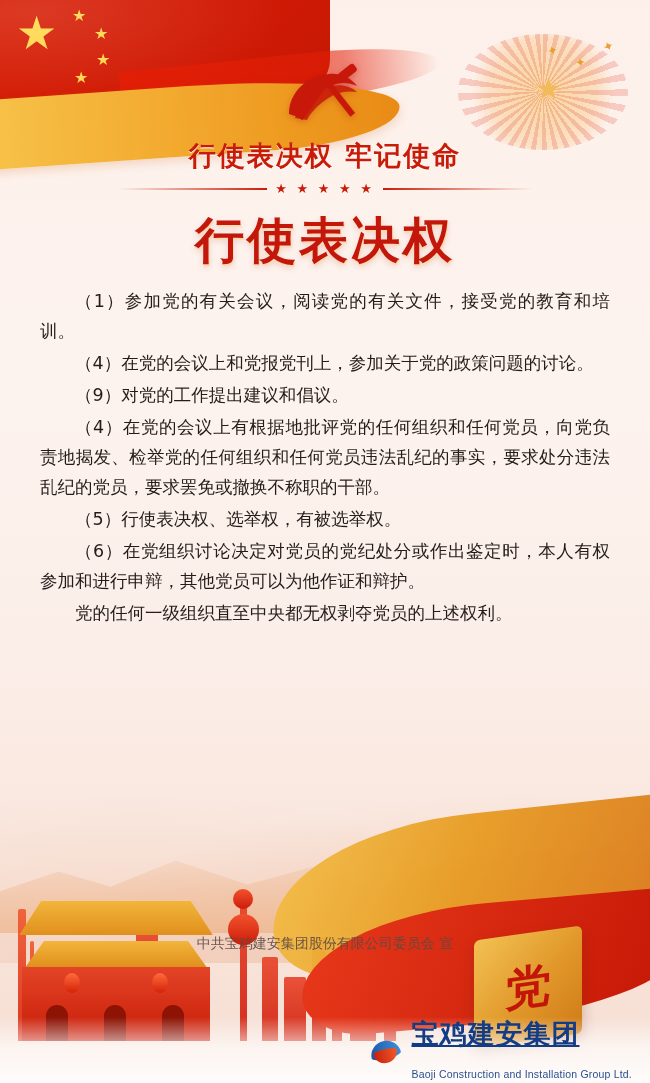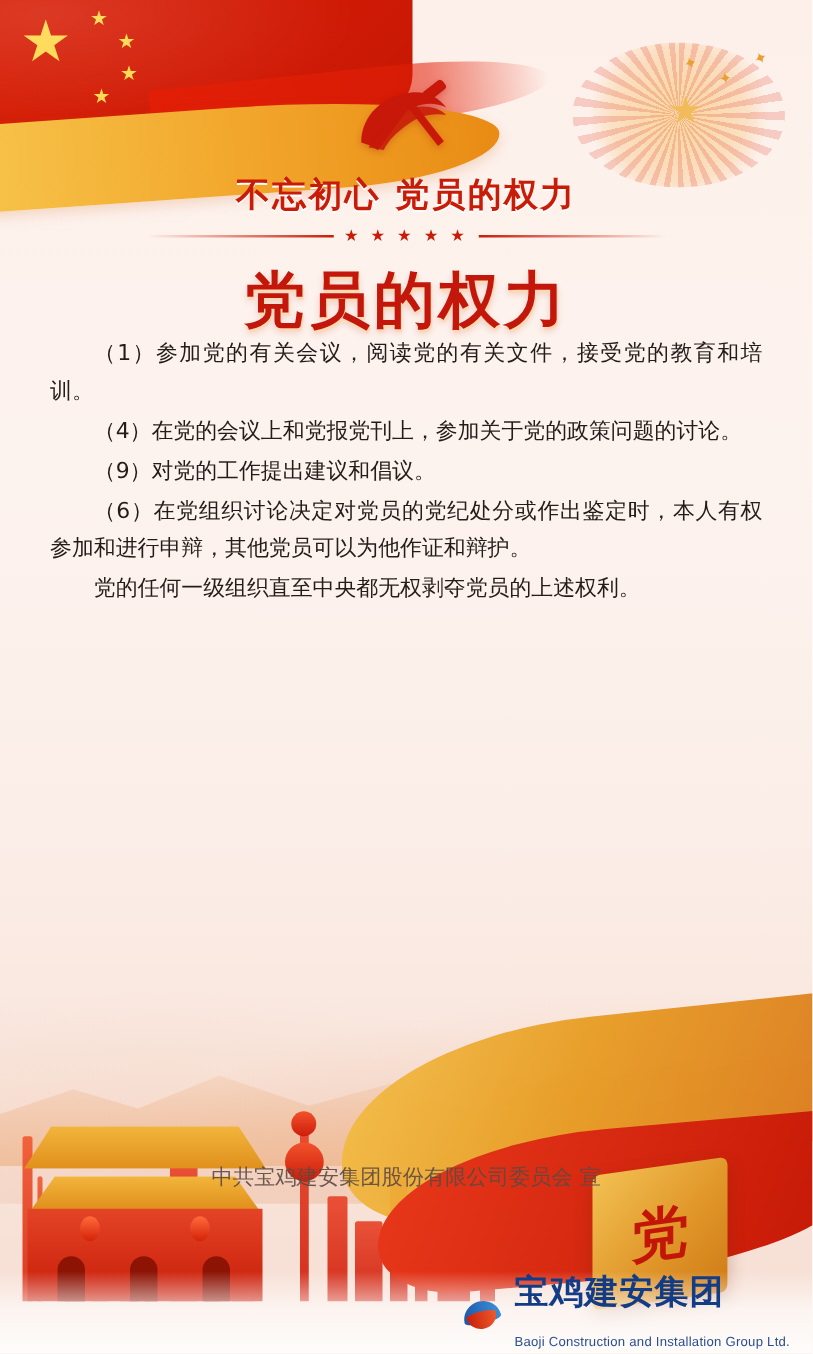--- a/index.html
+++ b/index.html
@@ -134,21 +134,21 @@
     font-size: 49px;
     font-weight: bold;
     letter-spacing: 3px;
     color: #c2170a;
     text-shadow: 1px 2px 0 #fdd9b4, 0 3px 6px rgba(160,20,0,.18);
   }
 
   
   .body-text {
     position: absolute;
-    left: 40px; right: 40px; top: 268px;
+    left: 40px; right: 40px; top: 286px;
     font-family: "DejaVu Sans", sans-serif;
     font-size: 17.5px;
     line-height: 30px;
     color: #241c1a;
     text-align: justify;
   }
   .body-text p { text-indent: 2em; margin: 0 0 2px 0; }
 
   
   .mountains {
@@ -268,21 +268,21 @@
     font-weight: bold;
     line-height: 1;
   }
 
   
   .credit {
     position: absolute;
     left: 0; right: 0; bottom: 130px;
     text-align: center;
     font-family: "DejaVu Sans", sans-serif;
-    font-size: 17px;
+    font-size: 14px;
     color: #5d4a42;
     opacity: .9;
   }
 
   
   .company {
     position: absolute;
     left: 0; right: 0; bottom: 0;
     height: 66px;
     display: flex;
@@ -314,20 +314,21 @@
     transform: rotate(-14deg);
   }
   .company-names { text-align: left; }
   .company-cn {
     font-family: "DejaVu Sans", sans-serif;
     font-size: 27px;
     font-weight: bold;
     letter-spacing: 1px;
     color: #123c86;
     line-height: 1.05;
+    text-decoration: underline;
   }
   .company-en {
     font-family: "Liberation Sans", sans-serif;
     font-size: 10.5px;
     letter-spacing: .2px;
     color: #2a4f8f;
     margin-top: 20px;
   }
 </style>
 </head>
@@ -356,33 +357,35 @@
       <g fill="#c8180a">
         <path d="M10 52 C10 30 28 14 50 12 C62 11 72 16 78 24 C70 20 60 20 52 24 C36 31 26 42 22 56 Z"></path>
         <path d="M16 56 C22 40 34 28 52 24 C62 22 72 24 78 30 C66 28 56 31 48 37 C38 44 32 50 28 58 Z" opacity=".85"></path>
         <rect x="30" y="14" width="7" height="46" transform="rotate(36 33 38)"></rect>
         <rect x="56" y="10" width="6" height="48" transform="rotate(-38 59 34)"></rect>
         <rect x="58" y="6" width="20" height="9" rx="3" transform="rotate(-38 68 10)"></rect>
       </g>
     </svg>
   </div>
 
-  <div class="slogan">不忘初心 党员的权力</div>
+  <div class="slogan">行使表决权 牢记使命</div>
   <div class="rule">
     <span class="line"></span>
     <span class="stars">★ ★ ★ ★ ★</span>
     <span class="line r"></span>
   </div>
 
-  <div class="title">党员的权力</div>
+  <div class="title">行使表决权</div>
 
   <div class="body-text">
     <p>（1）参加党的有关会议，阅读党的有关文件，接受党的教育和培训。</p>
     <p>（4）在党的会议上和党报党刊上，参加关于党的政策问题的讨论。</p>
     <p>（9）对党的工作提出建议和倡议。</p>
+    <p>（4）在党的会议上有根据地批评党的任何组织和任何党员，向党负责地揭发、检举党的任何组织和任何党员违法乱纪的事实，要求处分违法乱纪的党员，要求罢免或撤换不称职的干部。</p>
+    <p>（5）行使表决权、选举权，有被选举权。</p>
     <p>（6）在党组织讨论决定对党员的党纪处分或作出鉴定时，本人有权参加和进行申辩，其他党员可以为他作证和辩护。</p>
     <p>党的任何一级组织直至中央都无权剥夺党员的上述权利。</p>
   </div>
 
   <div class="mountains"></div>
   <div class="ridge"></div>
   <div class="great-wall"></div>
 
   <div class="city">
 

